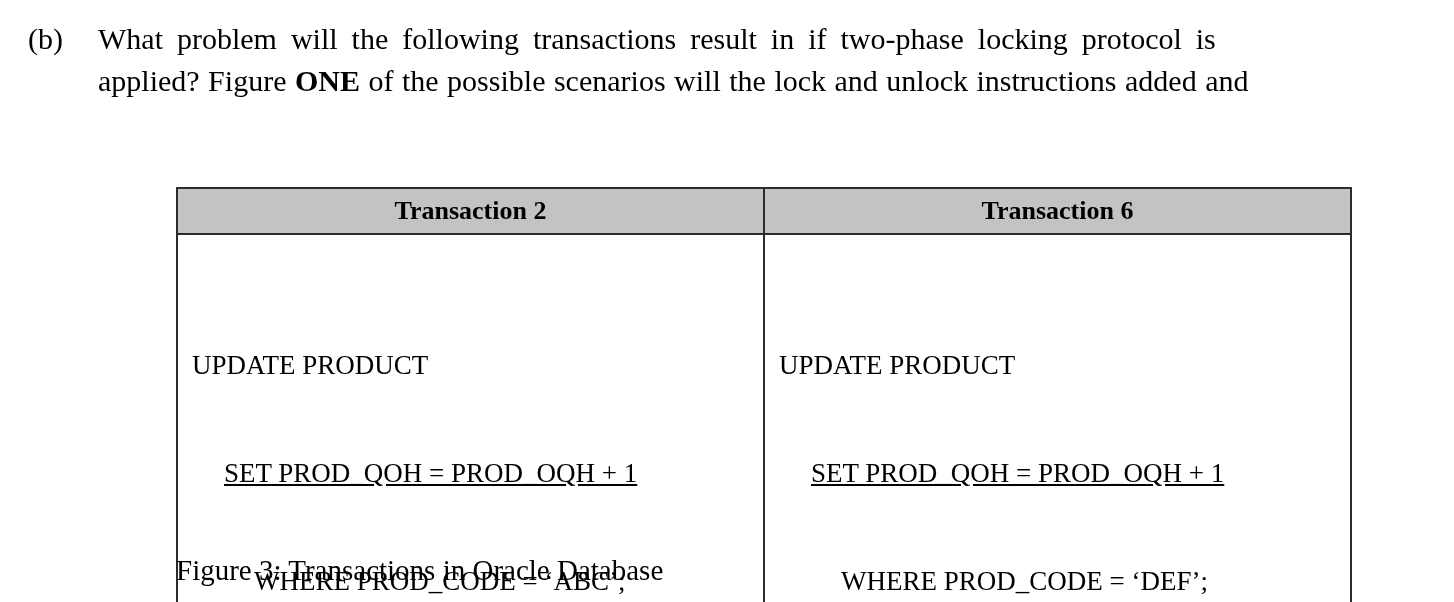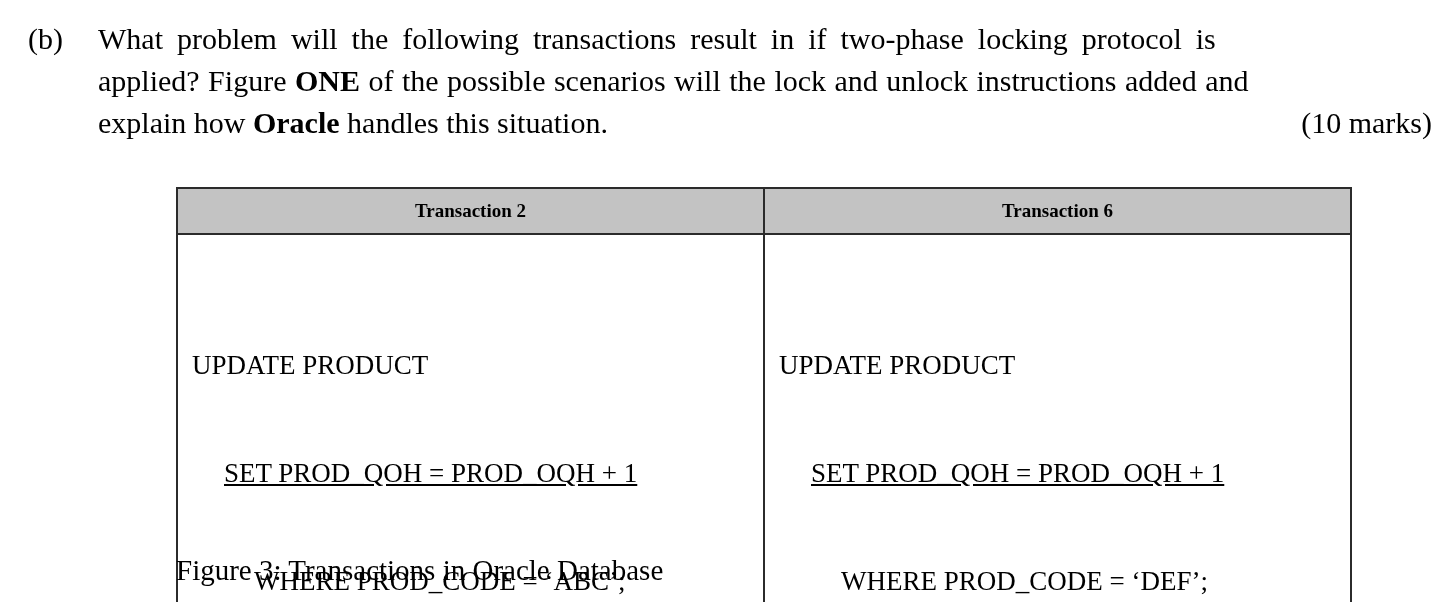--- a/index.html
+++ b/index.html
@@ -73,21 +73,21 @@
   }
   .txn-table th,
   .txn-table td {
     border: 2px solid #2b2b2b;
     padding: 0;
     vertical-align: top;
   }
   .txn-table th {
     background: #c3c3c3;
     height: 44px;
-    font-size: 19px;
+    font-size: 26px;
     font-weight: bold;
     text-align: center;
     vertical-align: middle;
   }
   .txn-table td {
     height: 308px;
   }
   .sql-block {
     padding: 40px 0 0 14px;
     font-size: 27px;
@@ -120,27 +120,23 @@
   <div class="q-body">
 
     <div class="q-line just-1">
       <span>What problem will the following transactions result in if two-phase locking protocol is</span>
     </div>
 
     <div class="q-line just-2">
       <span>applied? Figure </span><span class="strong-u">ONE</span><span> of the possible scenarios will the lock and unlock instructions added and</span>
     </div>
 
-    <div class="q-line last">
-      <span>explain how </span><span class="strong-u">Oracle</span><span> handles this situation.</span>
-    </div>
 
   </div>
 
-  <div class="marks" style="top:84px;">(10 marks)</div>
 </div>
 
 <table class="txn-table">
   <thead>
     <tr>
       <th>Transaction 2</th>
       <th>Transaction 6</th>
     </tr>
   </thead>
   <tbody>

